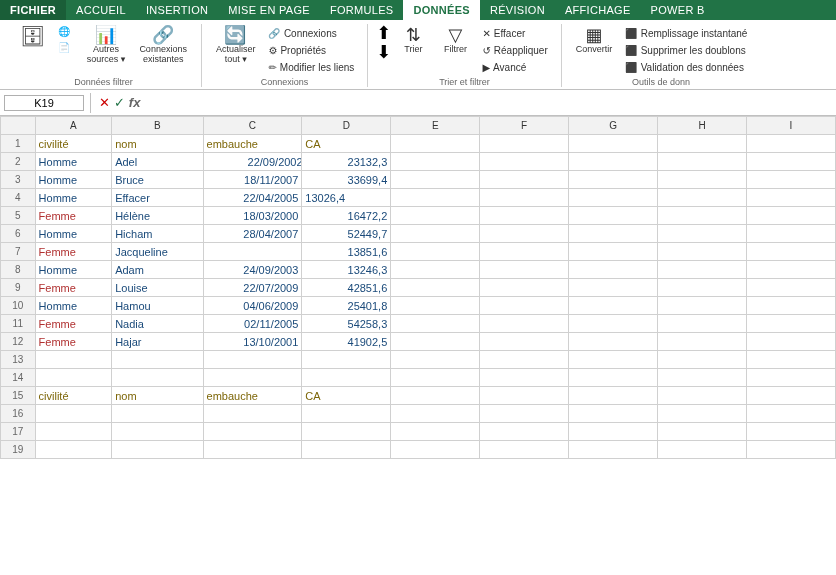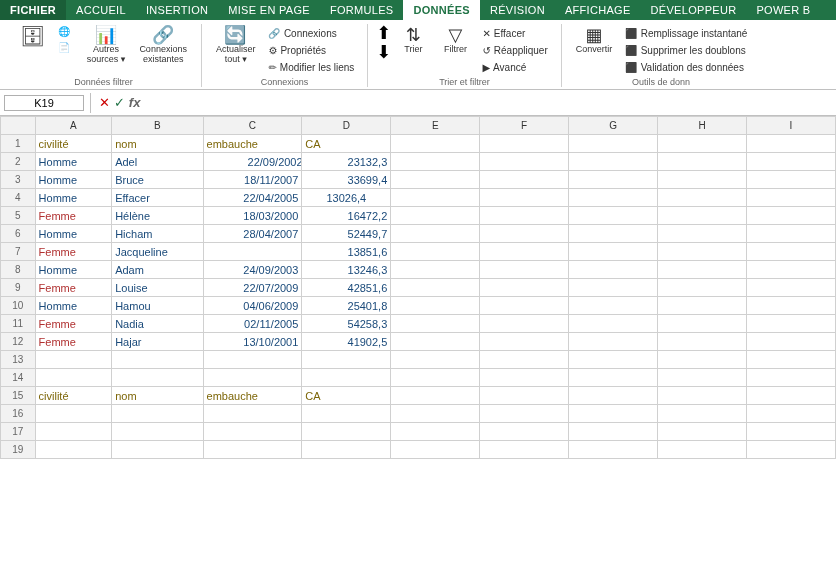--- a/index.html
+++ b/index.html
@@ -140,21 +140,20 @@
 
   <div class="ribbon-tabs">
     <button class="ribbon-tab" style="background:#1a5e38;color:white;font-weight:bold;">FICHIER</button>
     <button class="ribbon-tab">ACCUEIL</button>
     <button class="ribbon-tab">INSERTION</button>
     <button class="ribbon-tab">MISE EN PAGE</button>
     <button class="ribbon-tab">FORMULES</button>
     <button class="ribbon-tab active">DONNÉES</button>
     <button class="ribbon-tab">RÉVISION</button>
     <button class="ribbon-tab">AFFICHAGE</button>
-    <button class="ribbon-tab">DÉVELOPPEUR</button>
     <button class="ribbon-tab">POWER B</button>
   </div>
 
   <div class="ribbon-body">
 
     <div class="ribbon-group">
       <div class="ribbon-row" style="align-items:flex-start;">
         <button class="btn" style="min-width:36px;">
           <span class="btn-icon" style="font-size:20px;">🗄</span>
           <span class="btn-label"></span>
@@ -341,21 +340,21 @@
             <td class="cell" style=""></td>
             <td class="cell" style=""></td>
             <td class="cell" style=""></td>
             <td class="cell" style=""></td>
           </tr>
           <tr>
             <td class="row-num">4</td>
             <td class="cell" style="color:#1a4a7a;">Homme</td>
             <td class="cell" style="color:#1a4a7a;">Effacer</td>
             <td class="cell" style="text-align:right;color:#1a4a7a;">22/04/2005</td>
-            <td class="cell" style="text-align:center;color:#1a4a7a;margin-top:36px;">13026,4</td>
+            <td class="cell" style="text-align:left;color:#1a4a7a;margin-top:36px;">13026,4</td>
             <td class="cell" style=""></td>
             <td class="cell" style=""></td>
             <td class="cell" style=""></td>
             <td class="cell" style=""></td>
             <td class="cell" style=""></td>
           </tr>
           <tr>
             <td class="row-num">5</td>
             <td class="cell" style="color:#b03030;">Femme</td>
             <td class="cell" style="color:#1a4a7a;">Hélène</td>

